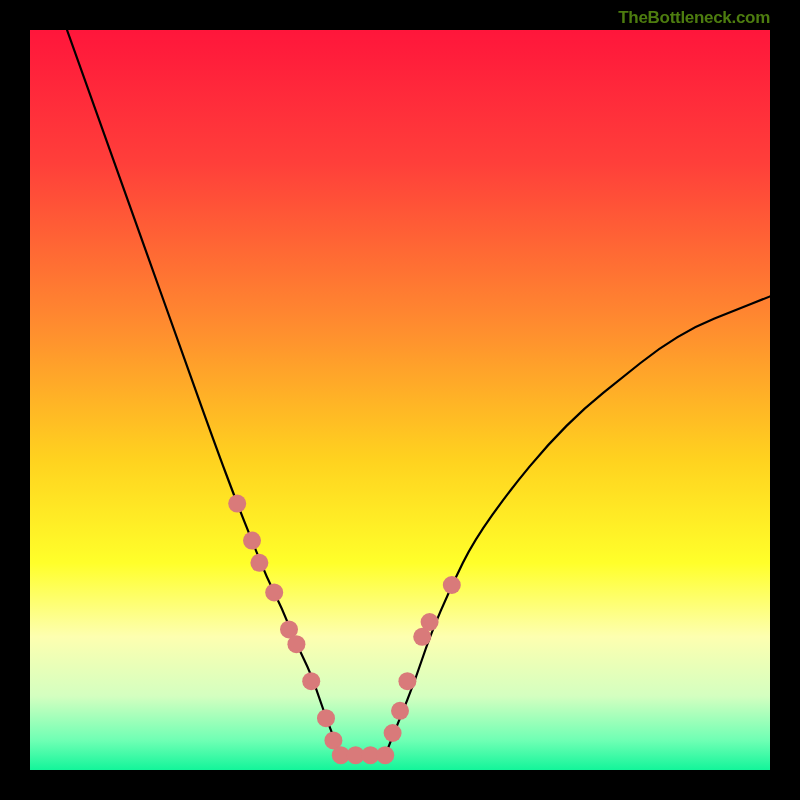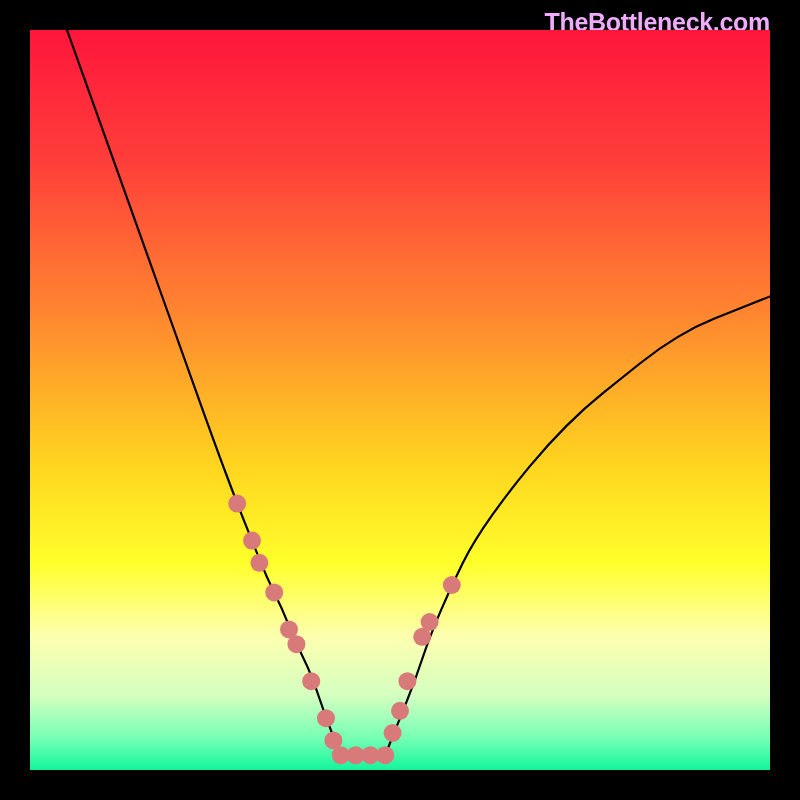--- a/index.html
+++ b/index.html
@@ -21,23 +21,23 @@
     left: 30px;
     top: 30px;
     width: 740px;
     height: 740px;
   }
   .watermark {
     position: absolute;
     top: 8px;
     right: 30px;
     font-family: Arial, sans-serif;
-    font-size: 25px;
+    font-size: 17px;
     font-weight: 600;
-    color: #f0abfc;
+    color: #4d7c0f;
     letter-spacing: -0.3px;
   }
   svg {
     display: block;
   }
 </style>
 </head>
 <body>
 
 <div class="chart-container">

